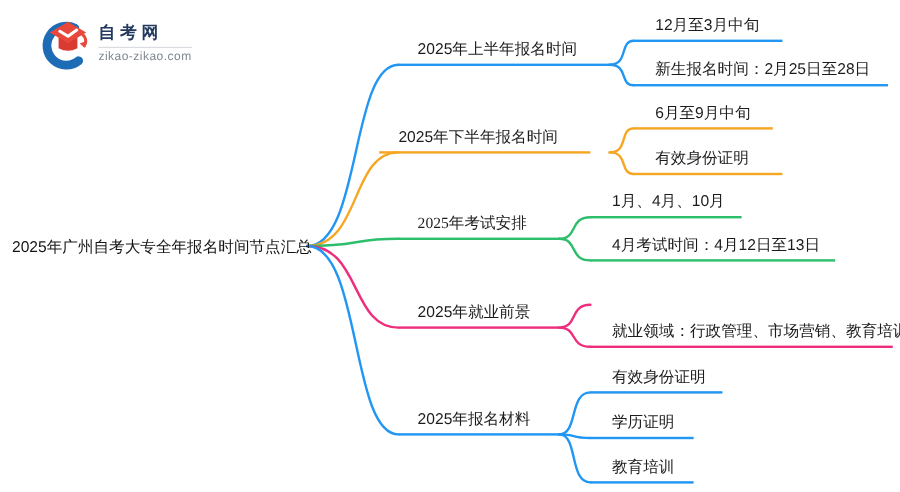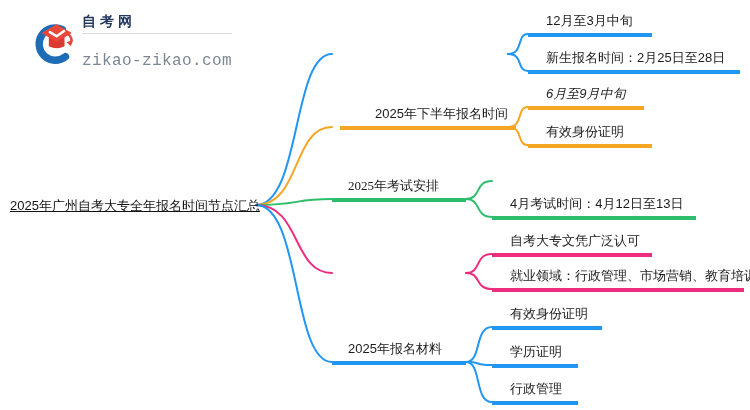--- a/index.html
+++ b/index.html
@@ -6,30 +6,30 @@
   .stage{
     position:relative;width:750px;height:410px;background:#ffffff;
     font-family:"Liberation Sans","DejaVu Sans",sans-serif;overflow:hidden;
   }
   #links{position:absolute;left:0;top:0;z-index:1;}
   
   .logo{position:absolute;left:30px;top:13px;display:flex;align-items:center;z-index:2;}
   .logo-icon{width:46px;height:46px;display:block;}
   .logo-text{margin-left:6px;}
   .logo-name{font-size:14px;font-weight:bold;color:#23395e;letter-spacing:4px;}
-  .logo-domain{font-size:16px;color:#7d8691;border-top:1px solid #d9dde2;padding-top:18px;margin-top:2px;letter-spacing:.4px;font-family:Liberation Mono, monospace;}
+  .logo-domain{font-size:10px;color:#7d8691;border-top:1px solid #d9dde2;padding-top:2px;margin-top:2px;letter-spacing:.4px;}
   
   .root{
     position:absolute;left:10px;top:197px;z-index:2;
-    font-size:13px;color:#141414;white-space:nowrap;text-decoration:underline;
+    font-size:13px;color:#141414;white-space:nowrap;
   }
   .node{
     position:absolute;box-sizing:border-box;z-index:2;
     font-size:13px;line-height:19px;color:#1c1c1c;white-space:nowrap;
-    padding:0 8px 3px 16px;border-bottom:4px solid #000000;
+    padding:0 8px 3px 16px;border-bottom:2px solid #000000;
   }
   .child{padding-left:18px;}
 </style>
 </head>
 <body>
 
 <div class="stage">
 
   <svg id="links" width="750" height="410">
       <path d="M 256 205 C 301 205, 292 54, 332 54" fill="none" stroke="#2196F3" stroke-width="2" stroke-linecap="round"></path>
@@ -60,31 +60,33 @@
       <path d="M41 20 L38.9 25.6 L34.8 22.3 Z" fill="#E8483B"></path>
     </svg>
     <div class="logo-text">
       <div class="logo-name">自考网</div>
       <div class="logo-domain">zikao-zikao.com</div>
     </div>
   </div>
 
   <div class="root">2025年广州自考大专全年报名时间节点汇总</div>
 
+  <div class="node" style="left: 332px; top: 31px; width: 176px; border-bottom-color: rgb(33, 150, 243);">2025年上半年报名时间</div>
   <div class="node child" style="left: 528px; top: 11px; width: 124px; border-bottom-color: rgb(33, 150, 243);">12月至3月中旬</div>
   <div class="node child" style="left: 528px; top: 48px; width: 212px; border-bottom-color: rgb(33, 150, 243);">新生报名时间：2月25日至28日</div>
 
-  <div class="node" style="left: 340px; top: 104px; width: 176px; border-bottom-color: rgb(245, 166, 35); text-align: right;">2025年下半年报名时间</div>
-  <div class="node child" style="left: 528px; top: 84px; width: 116px; border-bottom-color: rgb(245, 166, 35); font-style: italic;">6月至9月中旬</div>
+  <div class="node" style="left: 316px; top: 104px; width: 176px; border-bottom-color: rgb(245, 166, 35);">2025年下半年报名时间</div>
+  <div class="node child" style="left: 528px; top: 84px; width: 116px; border-bottom-color: rgb(245, 166, 35);">6月至9月中旬</div>
   <div class="node child" style="left: 528px; top: 122px; width: 124px; border-bottom-color: rgb(245, 166, 35);">有效身份证明</div>
 
   <div class="node" style="left: 332px; top: 176px; width: 134px; border-bottom-color: rgb(45, 190, 108); font-family: Liberation Serif, serif;">2025年考试安排</div>
+  <div class="node child" style="left: 492px; top: 158px; width: 126px; border-bottom-color: rgb(45, 190, 108);">1月、4月、10月</div>
   <div class="node child" style="left: 492px; top: 194px; width: 204px; border-bottom-color: rgb(45, 190, 108);">4月考试时间：4月12日至13日</div>
 
-  <div class="node child" style="left: 492px; top: 231px; width: 160px; border-bottom-color: rgb(238, 45, 124);">自考大专文凭广泛认可</div>
+  <div class="node" style="left: 332px; top: 250px; width: 134px; border-bottom-color: rgb(238, 45, 124);">2025年就业前景</div>
   <div class="node child" style="left: 492px; top: 266px; width: 252px; border-bottom-color: rgb(238, 45, 124);">就业领域：行政管理、市场营销、教育培训</div>
 
   <div class="node" style="left: 332px; top: 339px; width: 134px; border-bottom-color: rgb(33, 150, 243);">2025年报名材料</div>
   <div class="node child" style="left: 492px; top: 342px; width: 86px; border-bottom-color: rgb(33, 150, 243);">学历证明</div>
   <div class="node child" style="left: 492px; top: 304px; width: 110px; border-bottom-color: rgb(33, 150, 243);">有效身份证明</div>
-  <div class="node child" style="left: 492px; top: 379px; width: 86px; border-bottom-color: rgb(33, 150, 243);">行政管理</div>
+  <div class="node child" style="left: 492px; top: 379px; width: 86px; border-bottom-color: rgb(33, 150, 243);">教育培训</div>
 
 </div>
 
 </body></html>

